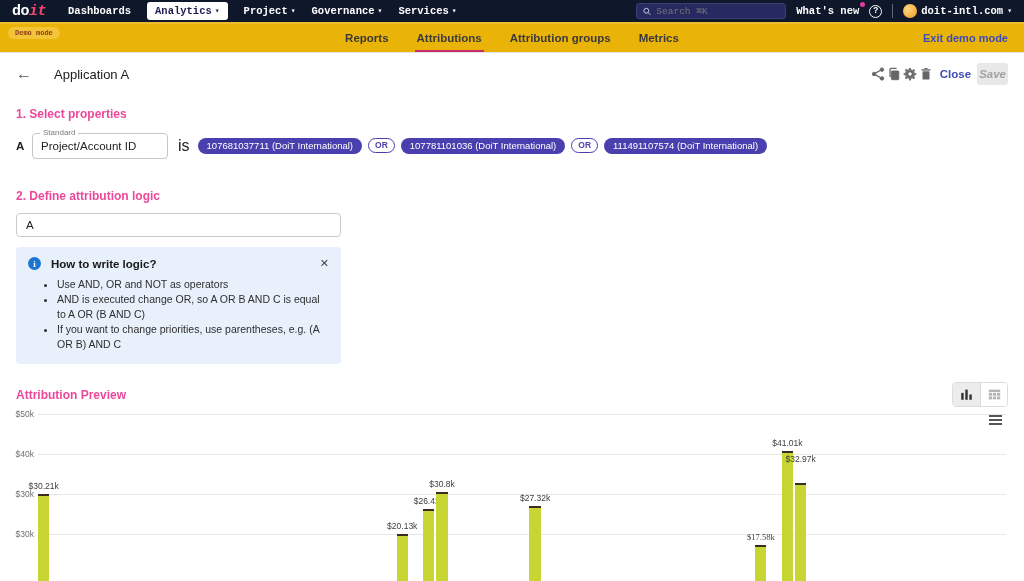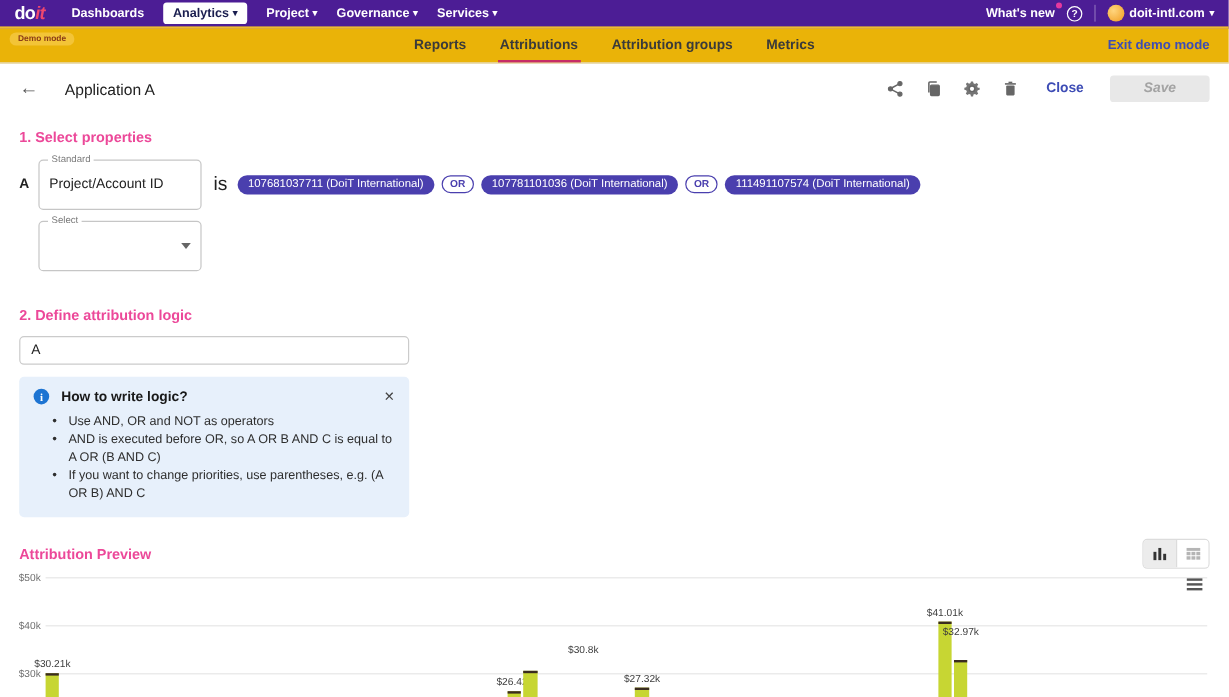--- a/index.html
+++ b/index.html
@@ -1,21 +1,21 @@
 <!DOCTYPE html>
 <html><head>
 <meta charset="utf-8">
 <style>
   * { margin:0; padding:0; box-sizing:border-box; }
   html,body { width:1024px; height:581px; overflow:hidden; background:#fff;
     font-family:"Liberation Sans", sans-serif; color:#212121; }
 
   
-  .topnav { height:24px; background:#4c1d95; border-bottom:2px solid #efbc2f;
-    display:flex; align-items:center; padding:0 12px; position:relative; }
+  .topnav { height:24px; background:#0f172a; border-bottom:2px solid #efbc2f;
+    display:flex; align-items:center; padding:0 12px; position:relative;font-family:Liberation Mono, monospace; }
   .logo { font-weight:800; font-size:15px; letter-spacing:-0.5px; margin-right:22px; cursor:pointer;}
   .logo .do { color:#fff; } .logo .it { color:#ef476f; font-style:italic; }
   .nav-item { color:#fff; font-size:10.5px; font-weight:700; margin-right:16px;
     display:flex; align-items:center; gap:3px; cursor:pointer; white-space:nowrap;}
   .nav-item.active { background:#fff; color:#191d4e; padding:3px 8px; border-radius:3px; }
   .caret { font-size:8px; line-height:1; }
   .nav-right { margin-left:auto; display:flex; align-items:center; gap:10px; }
   .searchbox { width:150px; height:16px; background:#262a60; border:1px solid #3a3e74;
     border-radius:3px; display:flex; align-items:center; padding:0 6px; gap:5px; }
   .searchbox input { background:transparent; border:none; outline:none; color:#9norm4bd;
@@ -41,35 +41,35 @@
     align-items:center; position:relative; cursor:pointer; }
   .tab.active::after { content:""; position:absolute; left:-2px; right:-2px; bottom:0;
     height:2px; background:#c62d66; }
   .exit-demo { position:absolute; right:16px; top:0; bottom:0; display:flex; align-items:center;
     color:#3d4cb5; font-size:11px; font-weight:700; cursor:pointer; }
 
   
   .page-header { height:42px; display:flex; align-items:center; padding:0 16px; }
   .back-arrow { font-size:16px; color:#555; cursor:pointer; margin-right:22px; }
   .page-title { font-size:13px; color:#212121; }
-  .header-right { margin-left:auto; display:flex; align-items:center; gap:16px; }
+  .header-right { margin-left:auto; display:flex; align-items:center; }
   .hicon { width:16px; height:16px; color:#666; cursor:pointer; display:flex;
     align-items:center; justify-content:center; }
   .hicon svg { width:14px; height:14px; fill:#666; stroke:#666; }
   .close-btn { color:#3d4cb5; font-size:11.5px; font-weight:700; cursor:pointer; margin:0 6px; }
   .save-btn { background:#e8e8e8; color:#a3a3a3; font-size:11.5px; font-weight:700;
-    padding:5px 28px; border-radius:3px; border:none; font-family:inherit;font-style:italic; }
+    padding:5px 2px; border-radius:3px; border:none; font-family:inherit;font-style:italic; }
 
   main { padding:0 16px; }
   .section-title { font-size:12px; font-weight:700; color:#ec4899; }
   .s1 { margin-top:12px; }
 
   .prop-row { margin-top:12px; display:flex; align-items:center; }
   .row-letter { font-size:11.5px; font-weight:700; width:16px; }
-  .outlined-field { position:relative; width:136px; height:42px; border:1px solid #c6c6c6;
+  .outlined-field { position:relative; width:136px; height:26px; border:1px solid #c6c6c6;
     border-radius:4px; display:flex; align-items:center; padding:0 8px; background:#fff;
     cursor:text; }
   .outlined-field .flabel { position:absolute; top:-5px; left:7px; font-size:8px; color:#7a7a7a;
     background:#fff; padding:0 3px; line-height:1; }
   .outlined-field .fvalue { font-size:11.5px; color:#222; white-space:nowrap; overflow:hidden; }
   .field-caret { position:absolute; right:8px; top:50%; transform:translateY(-50%);
     width:0; height:0; border-left:4px solid transparent; border-right:4px solid transparent;
     border-top:5px solid #666; }
   .is-label { font-size:16px; margin:0 8px 0 10px;text-align:center; }
   .chips { display:flex; gap:6px; }
@@ -136,20 +136,27 @@
     </div>
   <div class="nav-item">
       <span>Governance</span>
       <span class="caret">▾</span>
     </div>
   <div class="nav-item">
       <span>Services</span>
       <span class="caret">▾</span>
     </div>
   <div class="nav-right">
+    <div class="searchbox">
+      <svg width="9" height="9" viewBox="0 0 16 16">
+          <circle cx="6.5" cy="6.5" r="4.8" fill="none" stroke="#cfd2ea" stroke-width="1.8"></circle>
+          <line x1="10.2" y1="10.2" x2="14.5" y2="14.5" stroke="#cfd2ea" stroke-width="1.8"></line>
+        </svg>
+      <input placeholder="Search ⌘K" style="">
+    </div>
     <div class="whats-new"><span>What's new</span><span class="dot"></span></div>
     <div class="help-circle">?</div>
     <div class="nav-divider"></div>
     <div class="account">
       <span class="avatar"></span>
       <span>doit-intl.com</span>
       <span class="caret">▾</span>
     </div>
   </div>
   <div class="demo-badge">Demo mode</div>
@@ -213,38 +220,34 @@
       </div>
       <span class="is-label">is</span>
       <div class="chips">
         <span class="chip">107681037711 (DoiT International)</span>
         <span class="or-pill">OR</span>
         <span class="chip">107781101036 (DoiT International)</span>
         <span class="or-pill">OR</span>
         <span class="chip">111491107574 (DoiT International)</span>
       </div>
     </div>
-    <div class="outlined-field select-field">
-      <span class="flabel">Select</span>
-      <span class="field-caret"></span>
-    </div>
   </section>
 
   <section class="s2">
     <div class="section-title">2. Define attribution logic</div>
     <div class="logic-input">A</div>
     <div class="help-box">
       <div class="help-head">
         <span class="info-icon">i</span>
         <span class="help-title">How to write logic?</span>
         <span class="help-close">✕</span>
       </div>
       <ul>
         <li>Use AND, OR and NOT as operators</li>
-        <li>AND is executed before OR, so A OR B AND C is equal to A OR (B AND C)</li>
+        <li>AND is executed change OR, so A OR B AND C is equal to A OR (B AND C)</li>
         <li>If you want to change priorities, use parentheses, e.g. (A OR B) AND C</li>
       </ul>
     </div>
   </section>
 
   <section>
     <div class="preview-head">
       <div class="section-title">Attribution Preview</div>
       <div class="view-toggle">
         <div class="vbtn active">
@@ -320,21 +323,21 @@
               <div class="bar" style="height: 81px;"></div>
               <div class="bar-label" style="bottom: 84px;">$20.13k</div>
             </div>
             <div class="slot"></div>
             <div class="slot">
               <div class="bar" style="height: 106px;"></div>
               <div class="bar-label" style="bottom: 109px;">$26.42k</div>
             </div>
             <div class="slot">
               <div class="bar" style="height: 123px;"></div>
-              <div class="bar-label" style="bottom: 136px; margin-left: 44px;">$30.8k</div>
+              <div class="bar-label" style="bottom: 126px;">$30.8k</div>
             </div>
             <div class="slot"></div>
             <div class="slot"></div>
             <div class="slot"></div>
             <div class="slot"></div>
             <div class="slot"></div>
             <div class="slot"></div>
             <div class="slot">
               <div class="bar" style="height: 109px;"></div>
               <div class="bar-label" style="bottom: 112px;">$27.32k</div>

